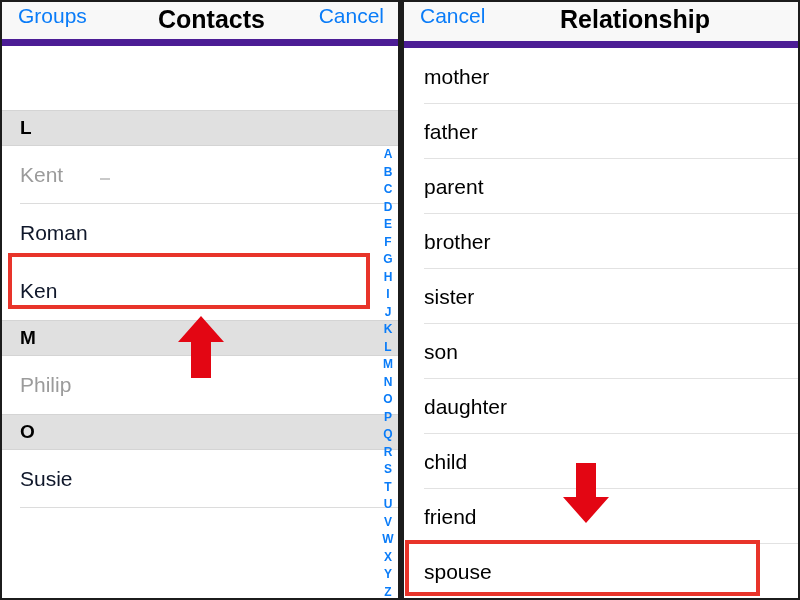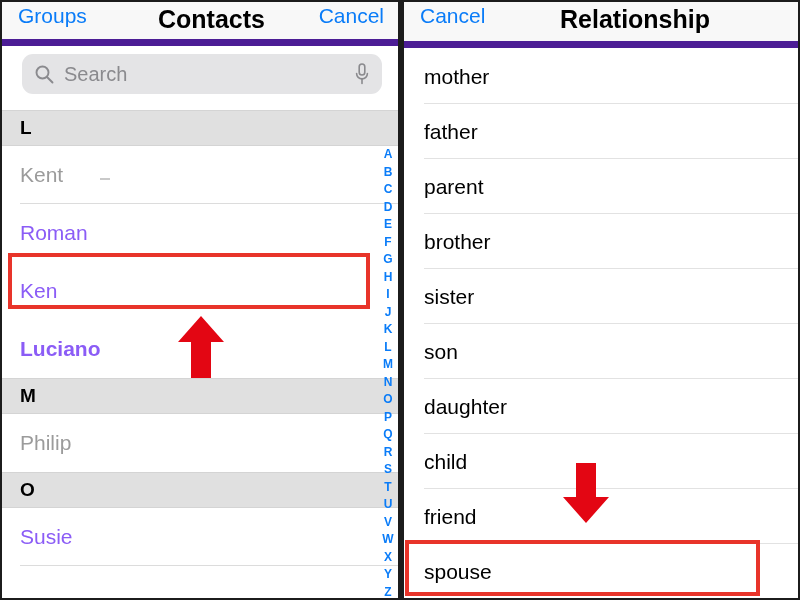--- a/index.html
+++ b/index.html
@@ -70,21 +70,21 @@
   .section-header {
     height:36px; background:#e0e0e0;
     display:flex; align-items:center;
     padding-left:18px; font-size:19px;
     font-weight:bold; color:#000;
     border-top:1px solid #d4d4d4;
     border-bottom:1px solid #d4d4d4;
   }
   .contact-row {
     height:58px; display:flex; align-items:center;
-    padding-left:18px; font-size:21px; color:#8b5cf6;
+    padding-left:18px; font-size:21px; color:#0f172a;
     background:#fff; position:relative;
   }
   .contact-row.dim { color:#9b9b9b; }
   .contact-row.bold { font-weight:bold; }
   .contact-row.sep::after {
     content:""; position:absolute; left:18px; right:0; bottom:0;
     height:1px; background:#dcdcdc;
   }
   .kent-artifact {
     position:absolute; left:98px; top:32px;
@@ -141,59 +141,38 @@
 <div class="screen">
 
   <div class="panel panel-left">
 
     <div class="navbar navbar-left">
       <button class="nav-btn" id="nav-groups">Groups</button>
       <div class="nav-title" id="nav-contacts">Contacts</div>
       <button class="nav-btn" id="nav-cancel-l">Cancel</button>
     </div>
 
-    <div class="search-wrap">
-      <div class="search-field">
-        <span class="search-icon">
-          <svg viewBox="0 0 20 20" width="20" height="20">
-            <circle cx="8.5" cy="8.5" r="6" fill="none" stroke="#8a8a8e" stroke-width="1.9"></circle>
-            <line x1="13" y1="13" x2="18.5" y2="18.5" stroke="#8a8a8e" stroke-width="1.9" stroke-linecap="round"></line>
-          </svg>
-        </span>
-        <span class="search-text">Search</span>
-        <span class="mic-icon">
-          <svg viewBox="0 0 14 22" width="14" height="22">
-            <rect x="4.2" y="1" width="5.6" height="11" rx="2.8" fill="none" stroke="#8a8a8e" stroke-width="1.6"></rect>
-            <path d="M1.6 10.5a5.4 5.4 0 0 0 10.8 0" fill="none" stroke="#8a8a8e" stroke-width="1.6" stroke-linecap="round"></path>
-            <line x1="7" y1="16" x2="7" y2="20.4" stroke="#8a8a8e" stroke-width="1.6" stroke-linecap="round"></line>
-          </svg>
-        </span>
-      </div>
-    </div>
 
     <div class="contact-list">
 
       <div class="section-header">L</div>
 
       <div class="contact-row dim sep">
         <span>Kent</span>
         <span class="kent-artifact"></span>
       </div>
 
       <div class="contact-row">
         <span>Roman</span>
       </div>
 
       <div class="contact-row">
         <span>Ken</span>
       </div>
 
-      <div class="contact-row bold">
-        <span>Luciano</span>
-      </div>
 
       <div class="section-header">M</div>
 
       <div class="contact-row dim">
         <span>Philip</span>
       </div>
 
       <div class="section-header">O</div>
 
       <div class="contact-row sep">

